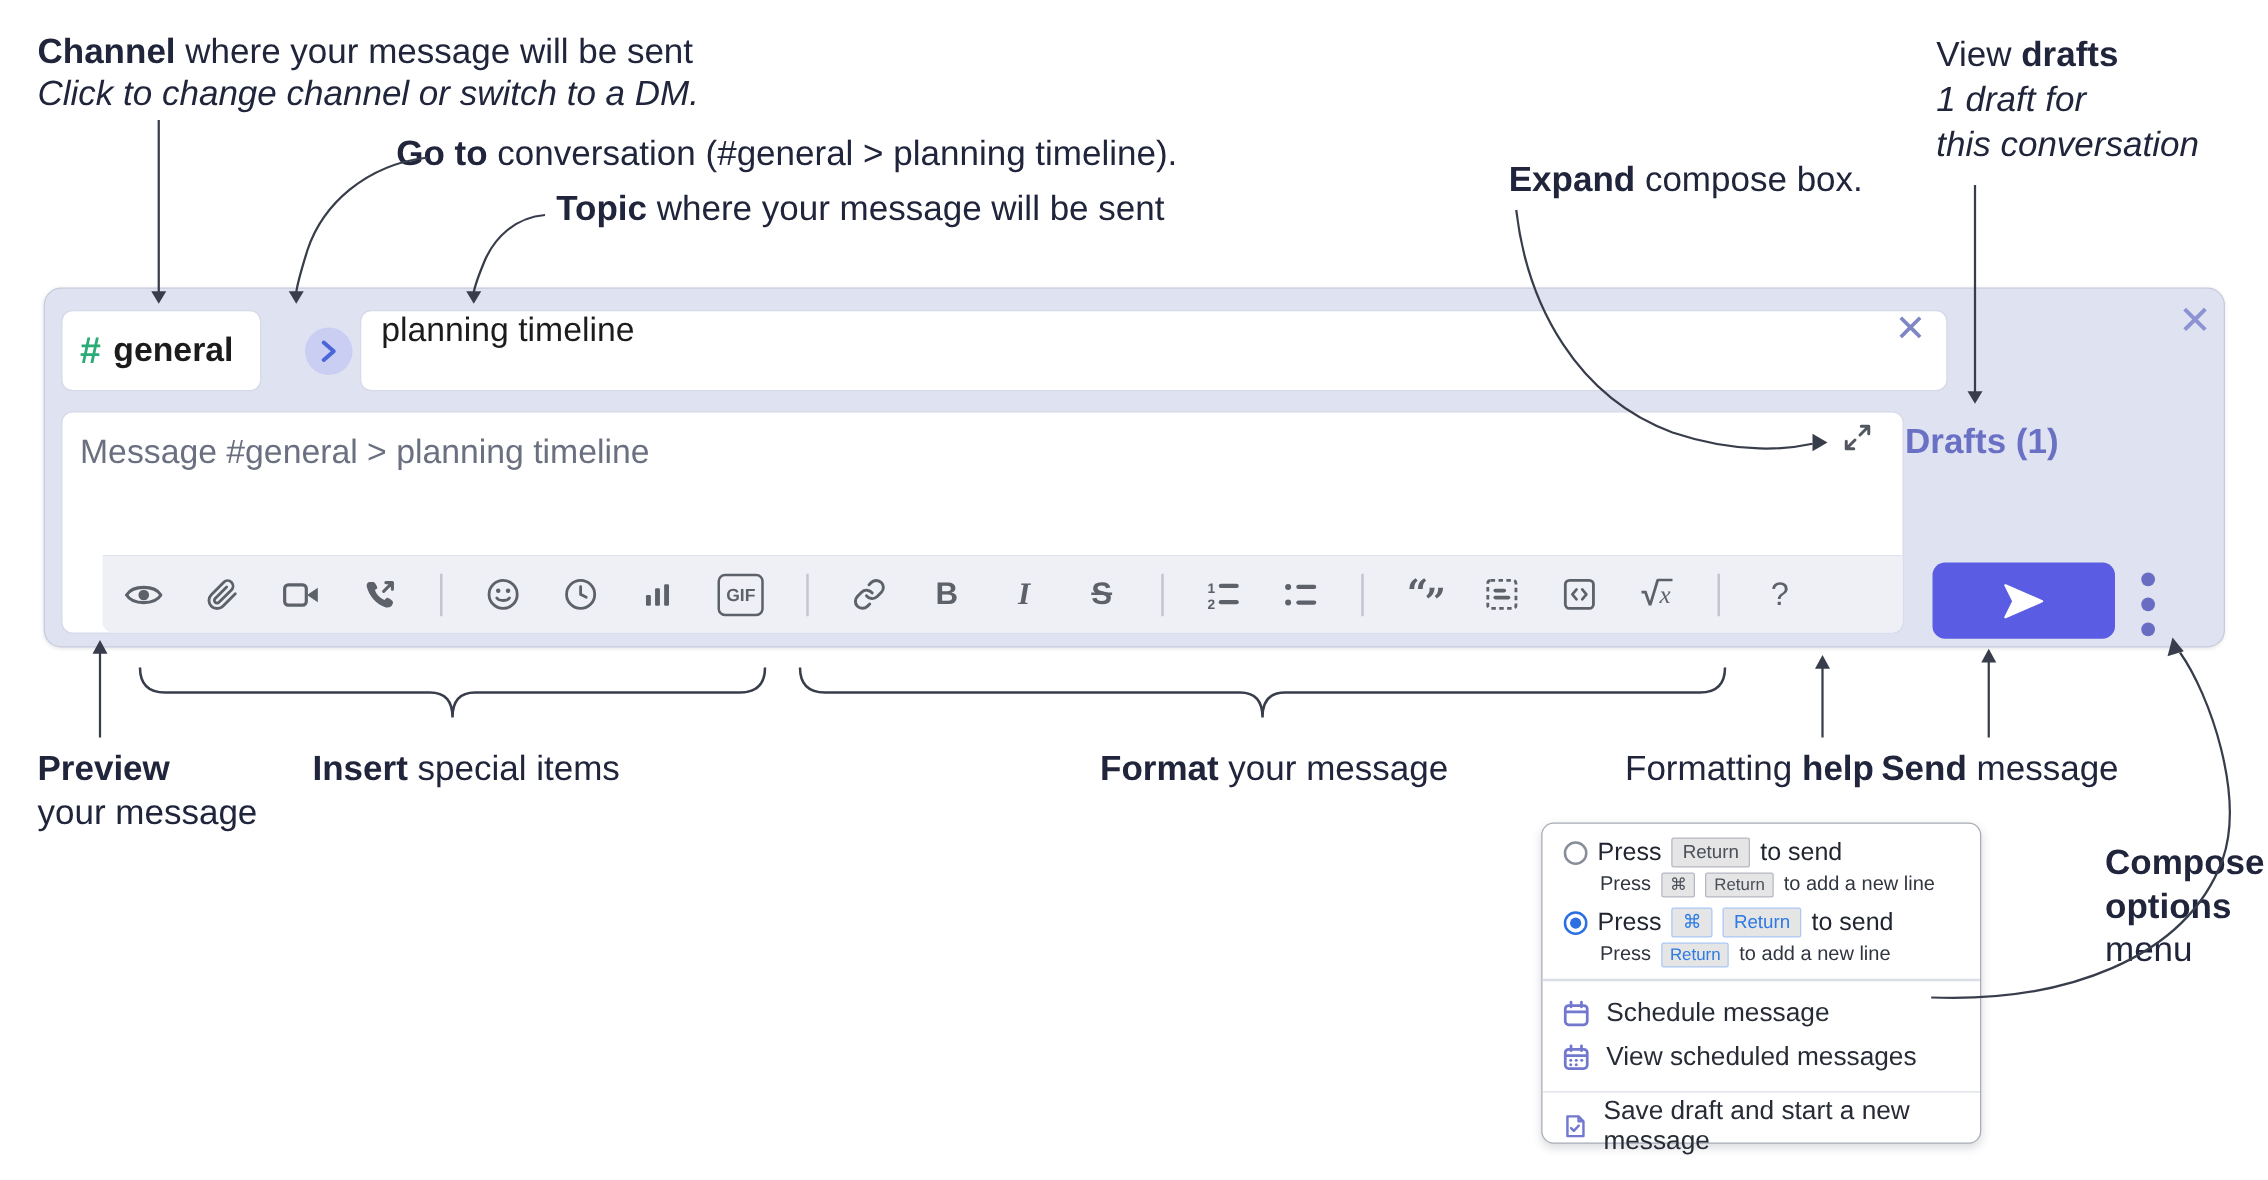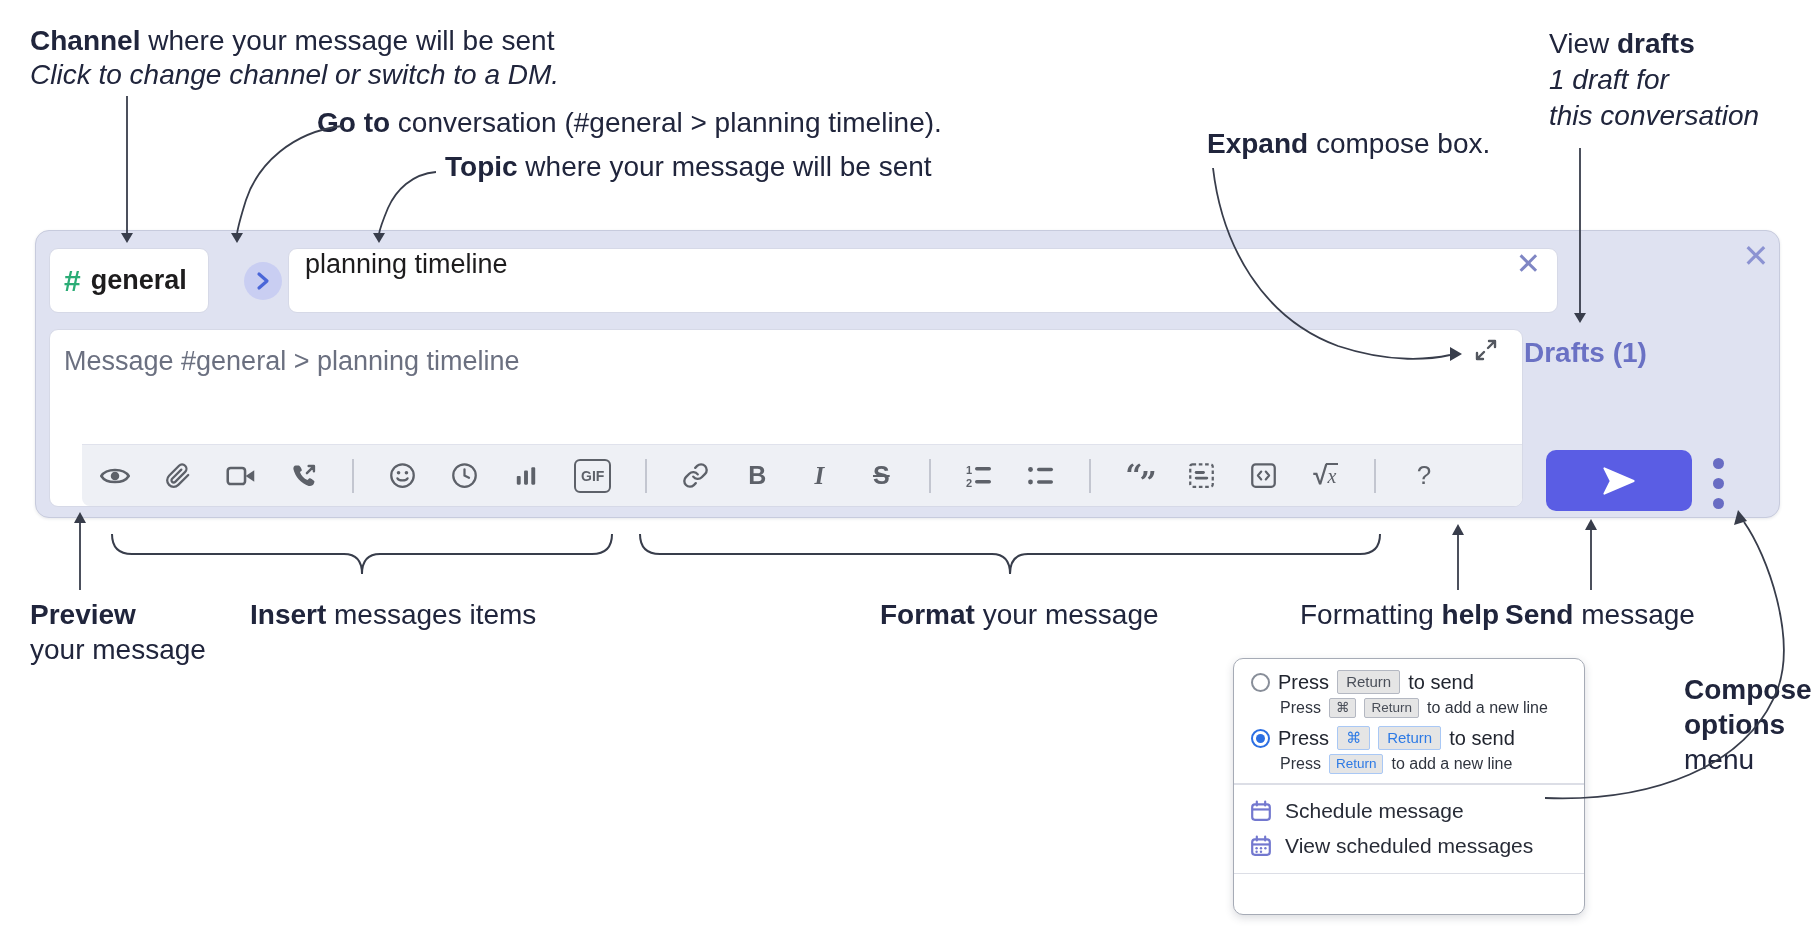--- a/index.html
+++ b/index.html
@@ -251,21 +251,21 @@
     <span class="kdot" style="background:#686cc3;"></span>
   </div>
 </div>
 
 <div class="abs ann" style="left:30px; top:598px;">
   <b>Preview</b>
 </div>
 <div class="abs ann" style="left:30px; top:633px;">your message</div>
 
 <div class="abs ann" style="left:250px; top:598px;">
-  <b>Insert</b><span> messages items</span>
+  <b>Insert</b><span> special items</span>
 </div>
 
 <div class="abs ann" style="left:880px; top:598px;">
   <b>Format</b><span> your message</span>
 </div>
 
 <div class="abs ann" style="left:1300px; top:598px;">
   <span>Formatting </span><b>help</b>
 </div>
 
@@ -326,20 +326,28 @@
         <circle cx="10" cy="12" r="1.1" fill="#7378cf"></circle>
         <circle cx="14" cy="12" r="1.1" fill="#7378cf"></circle>
       <circle cx="6" cy="15.2" r="1.1" fill="#7378cf"></circle>
         <circle cx="10" cy="15.2" r="1.1" fill="#7378cf"></circle>
     </svg>
     <span>View scheduled messages</span>
   </div>
 
   <div class="pdivider"></div>
 
+  <div class="menu-row">
+    <svg width="22" height="22" viewBox="0 0 20 20">
+      <path d="M4 2 h9 l4 4 v12 h-13 z" fill="none" stroke="#7378cf" stroke-width="2" stroke-linejoin="round"></path>
+      <path d="M13 2 v4 h4" fill="none" stroke="#7378cf" stroke-width="2" stroke-linejoin="round"></path>
+      <path d="M7 11.5 l2.2 2.2 l4 -4.2" fill="none" stroke="#7378cf" stroke-width="2" stroke-linecap="round" stroke-linejoin="round"></path>
+    </svg>
+    <span>Save draft and start a new message</span>
+  </div>
 </div>
 
 <svg class="overlay" width="1814" height="944" viewBox="0 0 1814 944">
   <g stroke="#383d4b" stroke-width="1.8" fill="none">
 
     <line x1="127" y1="96" x2="127" y2="234"></line>
 
     <path d="M 342 126 C 292 132, 258 164, 246 200 C 241 216, 238 226, 237 234"></path>
 
     <path d="M 436 172 C 412 174, 396 190, 388 208 C 383 220, 380 228, 379 234"></path>

